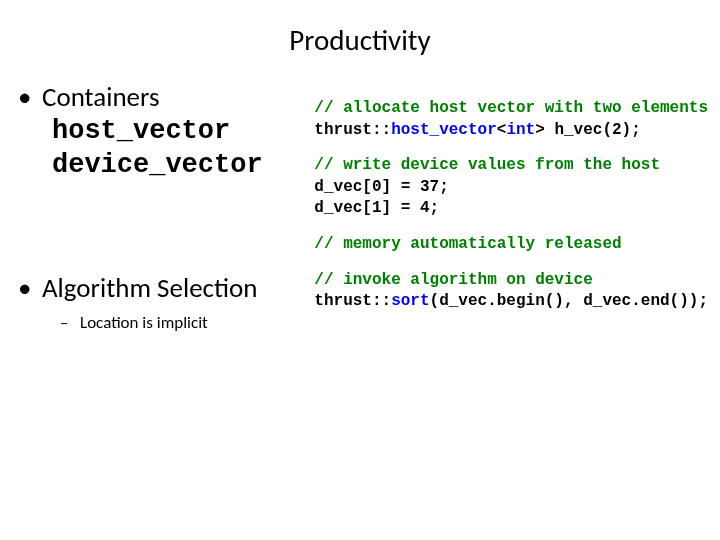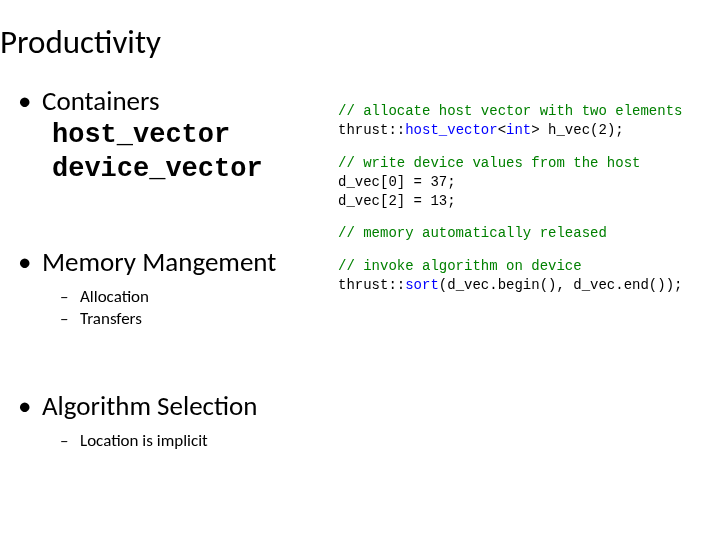--- a/index.html
+++ b/index.html
@@ -6,38 +6,39 @@
   body {
     width: 720px;
     height: 540px;
     background: #fff;
     font-family: Calibri, "Segoe UI", sans-serif;
     color: #000;
     position: relative;
     overflow: hidden;
   }
   .title {
-    font-size: 33px;
+    text-align: center;
+    font-size: 29px;
     font-weight: 400;
     padding-top: 22px;
     padding-bottom: 12px;
   }
   .content {
     display: flex;
     padding: 10px 12px 0 8px;
   }
   .left {
     width: 330px;
     padding-left: 10px;
   }
   .right {
     flex: 1;
     font-family: "Courier New", monospace;
-    font-size: 14px;
-    font-weight: normal;
+    font-size: 16px;
+    font-weight: bold;
     line-height: 1.35;
     padding-top: 18px;
     white-space: nowrap;
   }
   .b1 { margin-bottom: 28px; }
   .b1-head {
     font-size: 27px;
     margin-bottom: 2px;
   }
   .b1-head::before {
@@ -78,47 +79,41 @@
 
   <div class="left">
     <div class="b1">
       <div class="b1-head">Containers</div>
       <div class="mono-sub">host_vector</div>
       <div class="mono-sub">device_vector</div>
     </div>
 
     <div class="spacer-lg"></div>
 
-    <div class="b1">
-      <div class="b1-head">Memory Mangement</div>
-      <div class="spacer-sm"></div>
-      <div class="sub">Allocation</div>
-      <div class="sub">Transfers</div>
-    </div>
 
     <div class="spacer-lg"></div>
 
     <div class="b1">
       <div class="b1-head">Algorithm Selection</div>
       <div class="spacer-sm"></div>
       <div class="sub">Location is implicit</div>
     </div>
   </div>
 
   <div class="right">
     <div class="code-block">
       <div class="cmt">// allocate host vector with two elements</div>
       <div><span>thrust::</span><span class="kw">host_vector</span><span>&lt;</span><span class="kw">int</span><span>&gt; h_vec(2);</span></div>
     </div>
 
 
     <div class="code-block">
       <div class="cmt">// write device values from the host</div>
       <div>d_vec[0] = 37;</div>
-      <div>d_vec[2] = 13;</div>
+      <div>d_vec[1] = 4;</div>
     </div>
 
     <div class="code-block">
     </div>
 
     <div class="code-block">
       <div class="cmt">// memory automatically released</div>
     </div>
 
     <div class="code-block">

